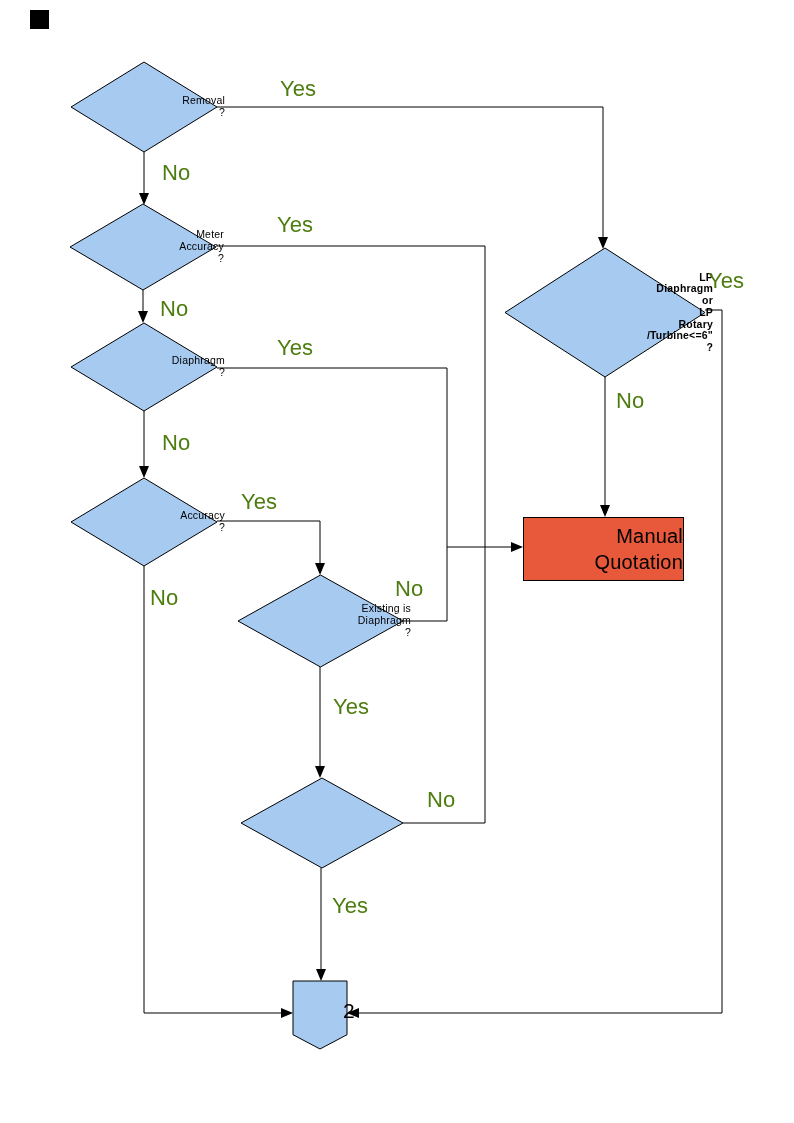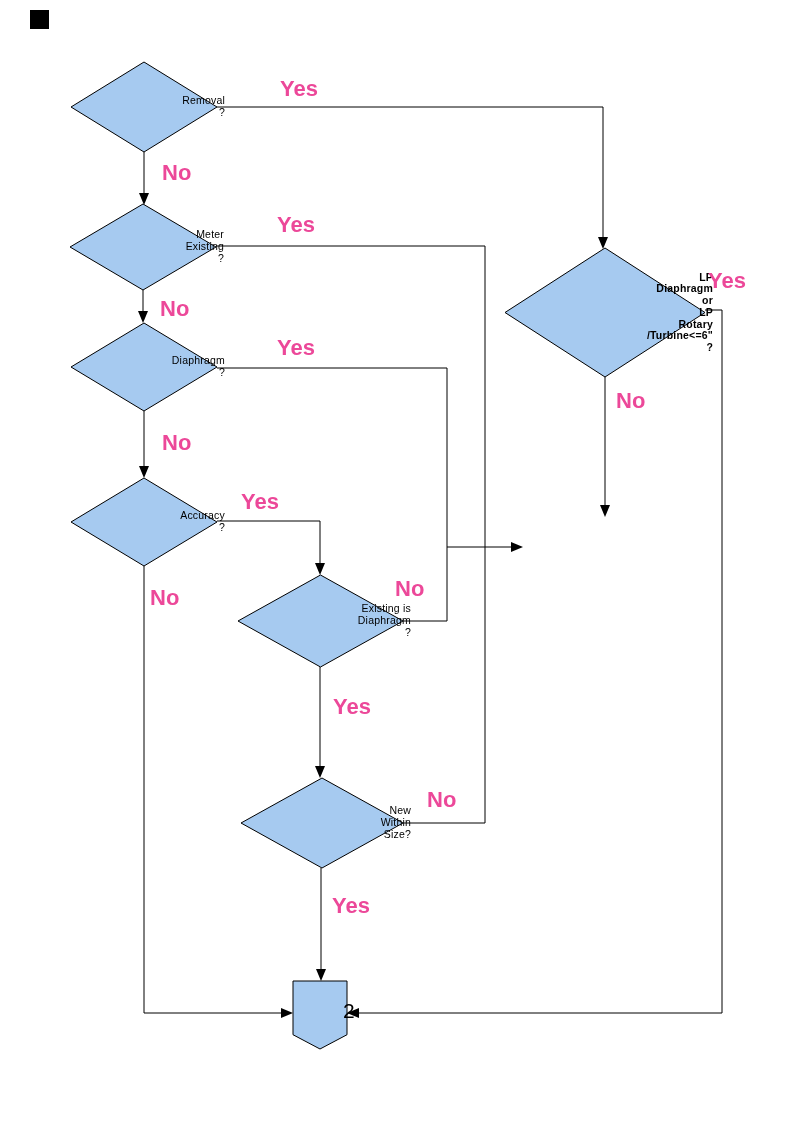--- a/index.html
+++ b/index.html
@@ -17,21 +17,21 @@
     position:absolute;left:8px;top:50%;width:100%;transform:translateY(-50%);
     text-align:right;white-space:pre-line;color:#000;
     font-size:10.5px;line-height:1.12;letter-spacing:0.2px;
   }
   .proc{
     position:absolute;background:var(--action-fill,#E8593B);border:1px solid var(--line,#000);
     display:flex;align-items:center;justify-content:center;text-align:center;
   }
   .proc .node-label{position:static;transform:none;font-size:20px;line-height:1.3;}
   .connector-label{font-size:21px;}
-  .edge-label{position:absolute;font-size:22px;color:#ec4899;white-space:nowrap;font-weight:bold;}
+  .edge-label{position:absolute;font-size:22px;color:#4d7c0f;white-space:nowrap;}
   .marker{position:absolute;background:#000;}
 </style>
 </head>
 <body>
 
 <div id="canvas">
 
   <div class="marker" style="left:30px;top:10px;width:19px;height:19px;"></div>
 
   <svg id="edges" viewBox="0 0 794 1123">
@@ -84,21 +84,21 @@
       </svg>
     <div class="node-label">Removal
 ?</div>
   </div>
 
   <div class="node" style="left:70px;top:204px;width:146px;height:86px;">
     <svg viewBox="0 0 100 100" preserveAspectRatio="none">
         <polygon class="shape" points="50,0 100,50 50,100 0,50"></polygon>
       </svg>
     <div class="node-label">Meter
-Existing
+Accuracy
 ?</div>
   </div>
 
   <div class="node" style="left:71px;top:323px;width:146px;height:88px;">
     <svg viewBox="0 0 100 100" preserveAspectRatio="none">
         <polygon class="shape" points="50,0 100,50 50,100 0,50"></polygon>
       </svg>
     <div class="node-label">Diaphragm
 ?</div>
   </div>
@@ -117,38 +117,39 @@
       </svg>
     <div class="node-label">Existing is
 Diaphragm
 ?</div>
   </div>
 
   <div class="node" style="left:241px;top:778px;width:162px;height:90px;">
     <svg viewBox="0 0 100 100" preserveAspectRatio="none">
         <polygon class="shape" points="50,0 100,50 50,100 0,50"></polygon>
       </svg>
-    <div class="node-label">New
-Within
-Size?</div>
   </div>
 
   <div class="node" style="left:505px;top:248px;width:200px;height:129px;font-weight:bold;">
     <svg viewBox="0 0 100 100" preserveAspectRatio="none">
         <polygon class="shape" points="50,0 100,50 50,100 0,50"></polygon>
       </svg>
     <div class="node-label">LP
 Diaphragm
 or
 LP
 Rotary
 /Turbine&lt;=6"
 ?</div>
   </div>
 
+  <div class="proc" style="left:523px;top:517px;width:159px;height:62px;">
+    <div class="node-label">Manual
+Quotation</div>
+  </div>
 
   <div class="node" style="left:293px;top:981px;width:54px;height:68px;">
     <svg viewBox="0 0 100 100" preserveAspectRatio="none">
         <polygon class="shape" points="0,0 100,0 100,79 50,100 0,79"></polygon>
       </svg>
     <div class="node-label connector-label" style="top:44%;">2</div>
   </div>
 
   <div class="edge-label" style="left:280px;top:76px;">Yes</div>
   <div class="edge-label" style="left:162px;top:160px;">No</div>

